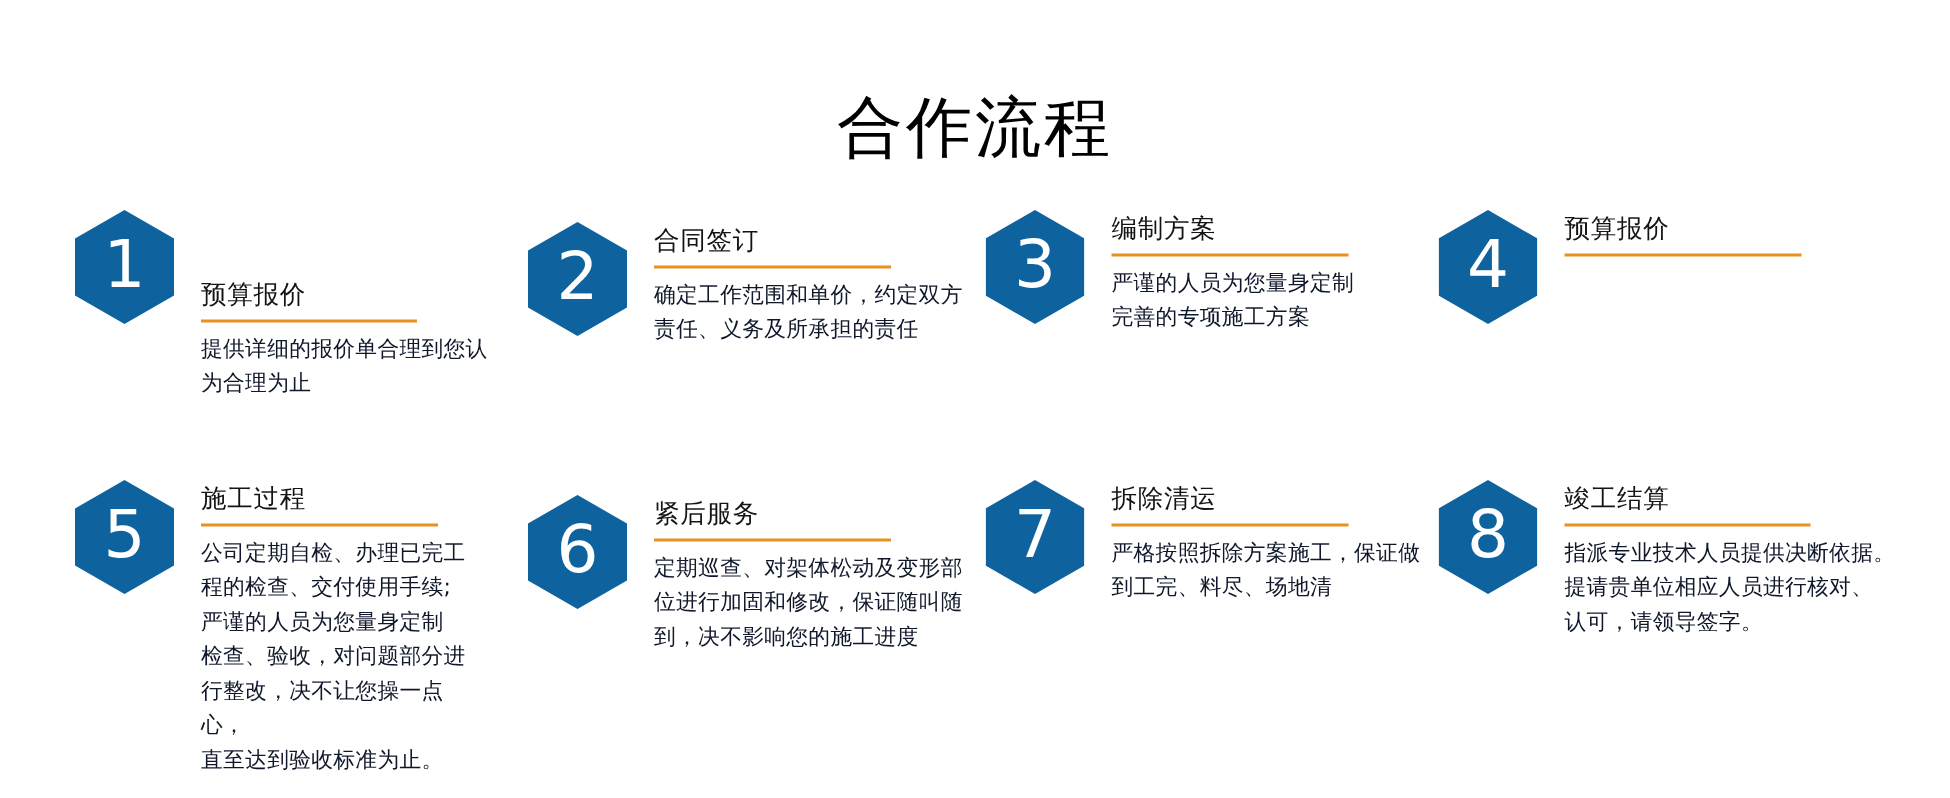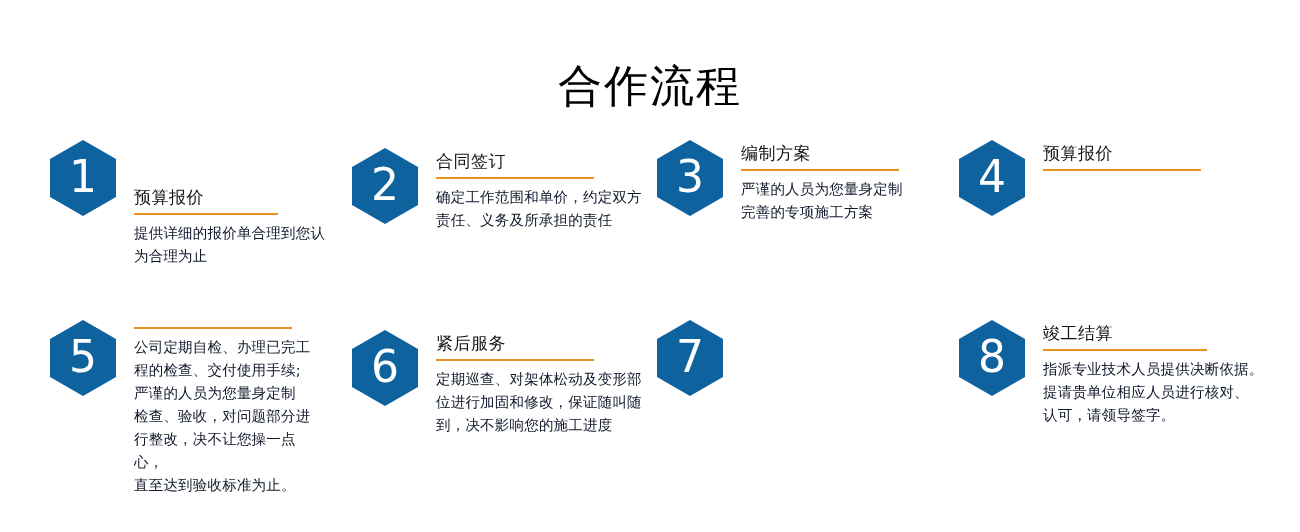--- a/index.html
+++ b/index.html
@@ -182,20 +182,21 @@
       <div class="step-title">预算报价</div>
       <div class="step-rule"></div>
     </div>
   </div>
 
   <div class="step step-5">
     <div class="hex">
       <span class="hex-num">5</span>
     </div>
     <div class="step-body">
+      <div class="step-title">施工过程</div>
       <div class="step-rule"></div>
       <div class="step-desc">公司定期自检、办理已完工
 程的检查、交付使用手续;
 严谨的人员为您量身定制
 检查、验收，对问题部分进
 行整改，决不让您操一点心，
 直至达到验收标准为止。</div>
     </div>
   </div>
 
@@ -209,20 +210,26 @@
       <div class="step-desc">定期巡查、对架体松动及变形部
 位进行加固和修改，保证随叫随
 到，决不影响您的施工进度</div>
     </div>
   </div>
 
   <div class="step step-7">
     <div class="hex">
       <span class="hex-num">7</span>
     </div>
+    <div class="step-body">
+      <div class="step-title">拆除清运</div>
+      <div class="step-rule"></div>
+      <div class="step-desc">严格按照拆除方案施工，保证做
+到工完、料尽、场地清</div>
+    </div>
   </div>
 
   <div class="step step-8">
     <div class="hex">
       <span class="hex-num">8</span>
     </div>
     <div class="step-body">
       <div class="step-title">竣工结算</div>
       <div class="step-rule"></div>
       <div class="step-desc">指派专业技术人员提供决断依据。

